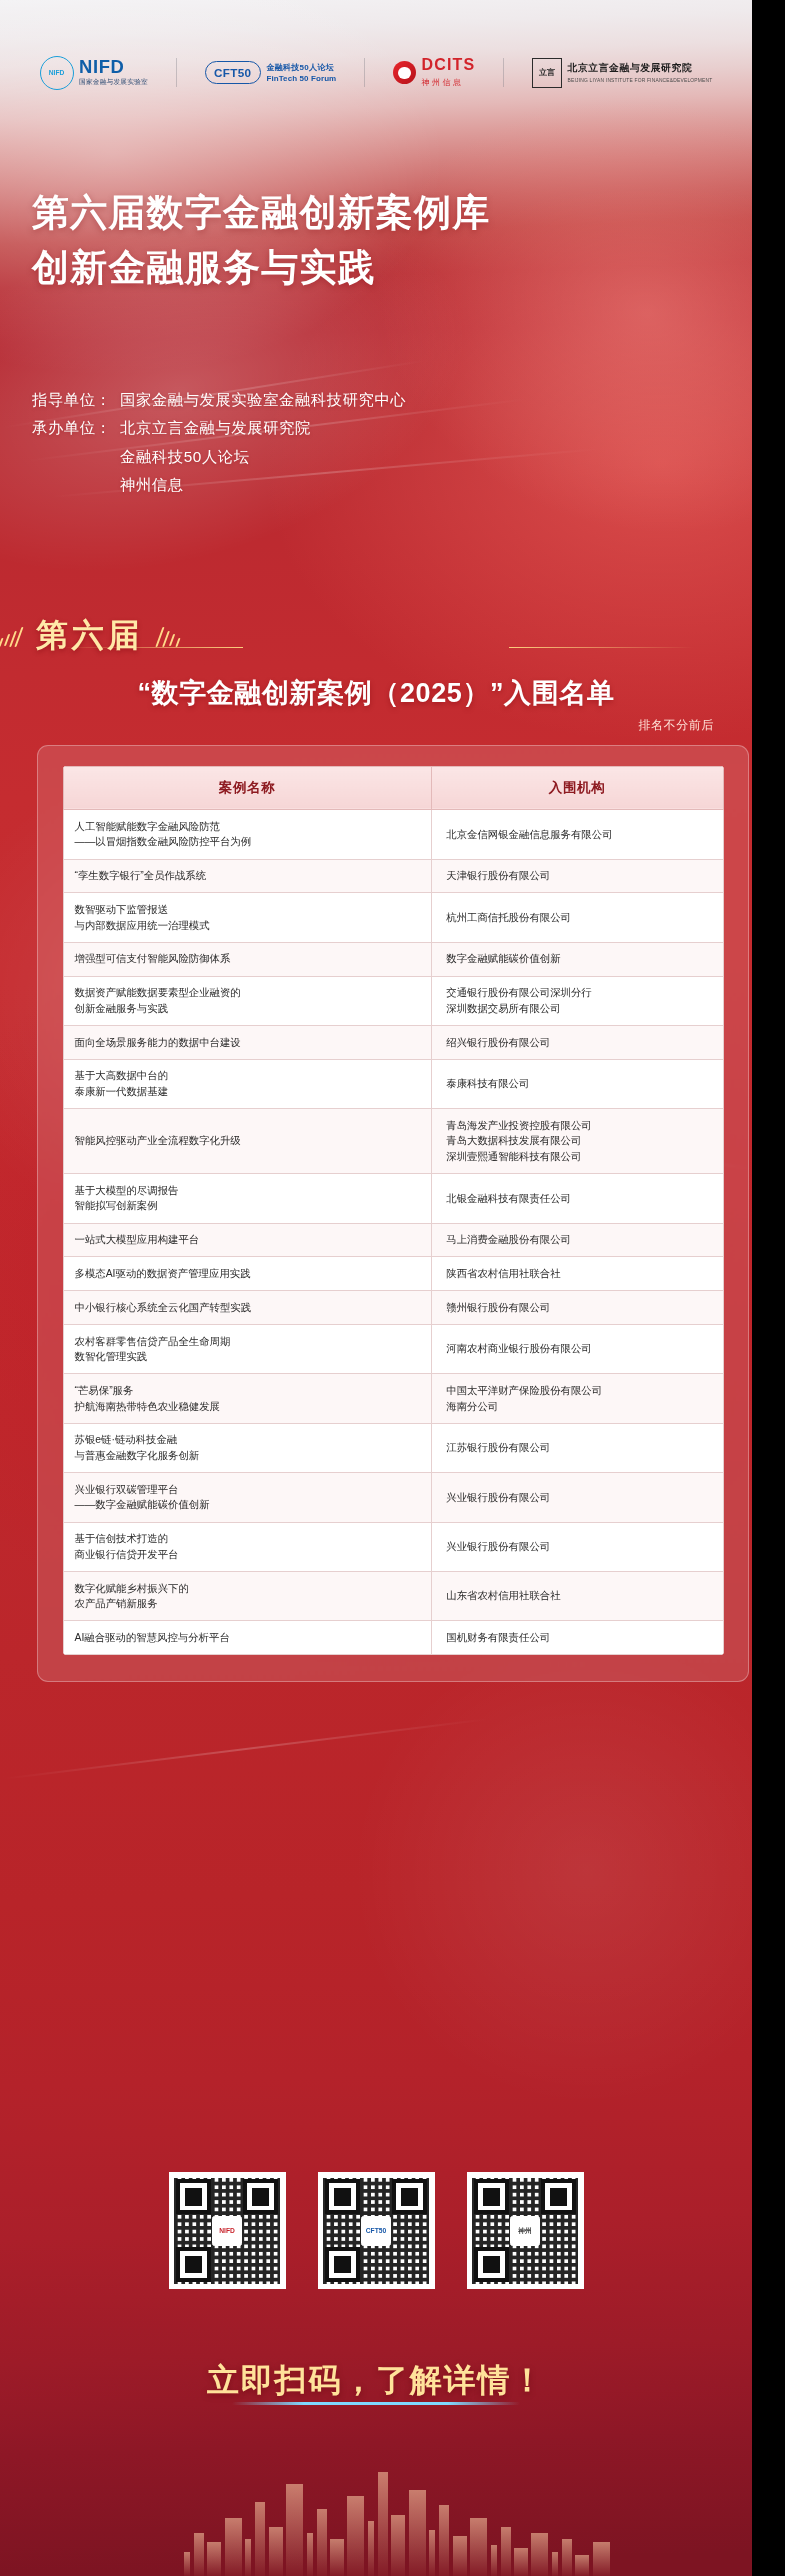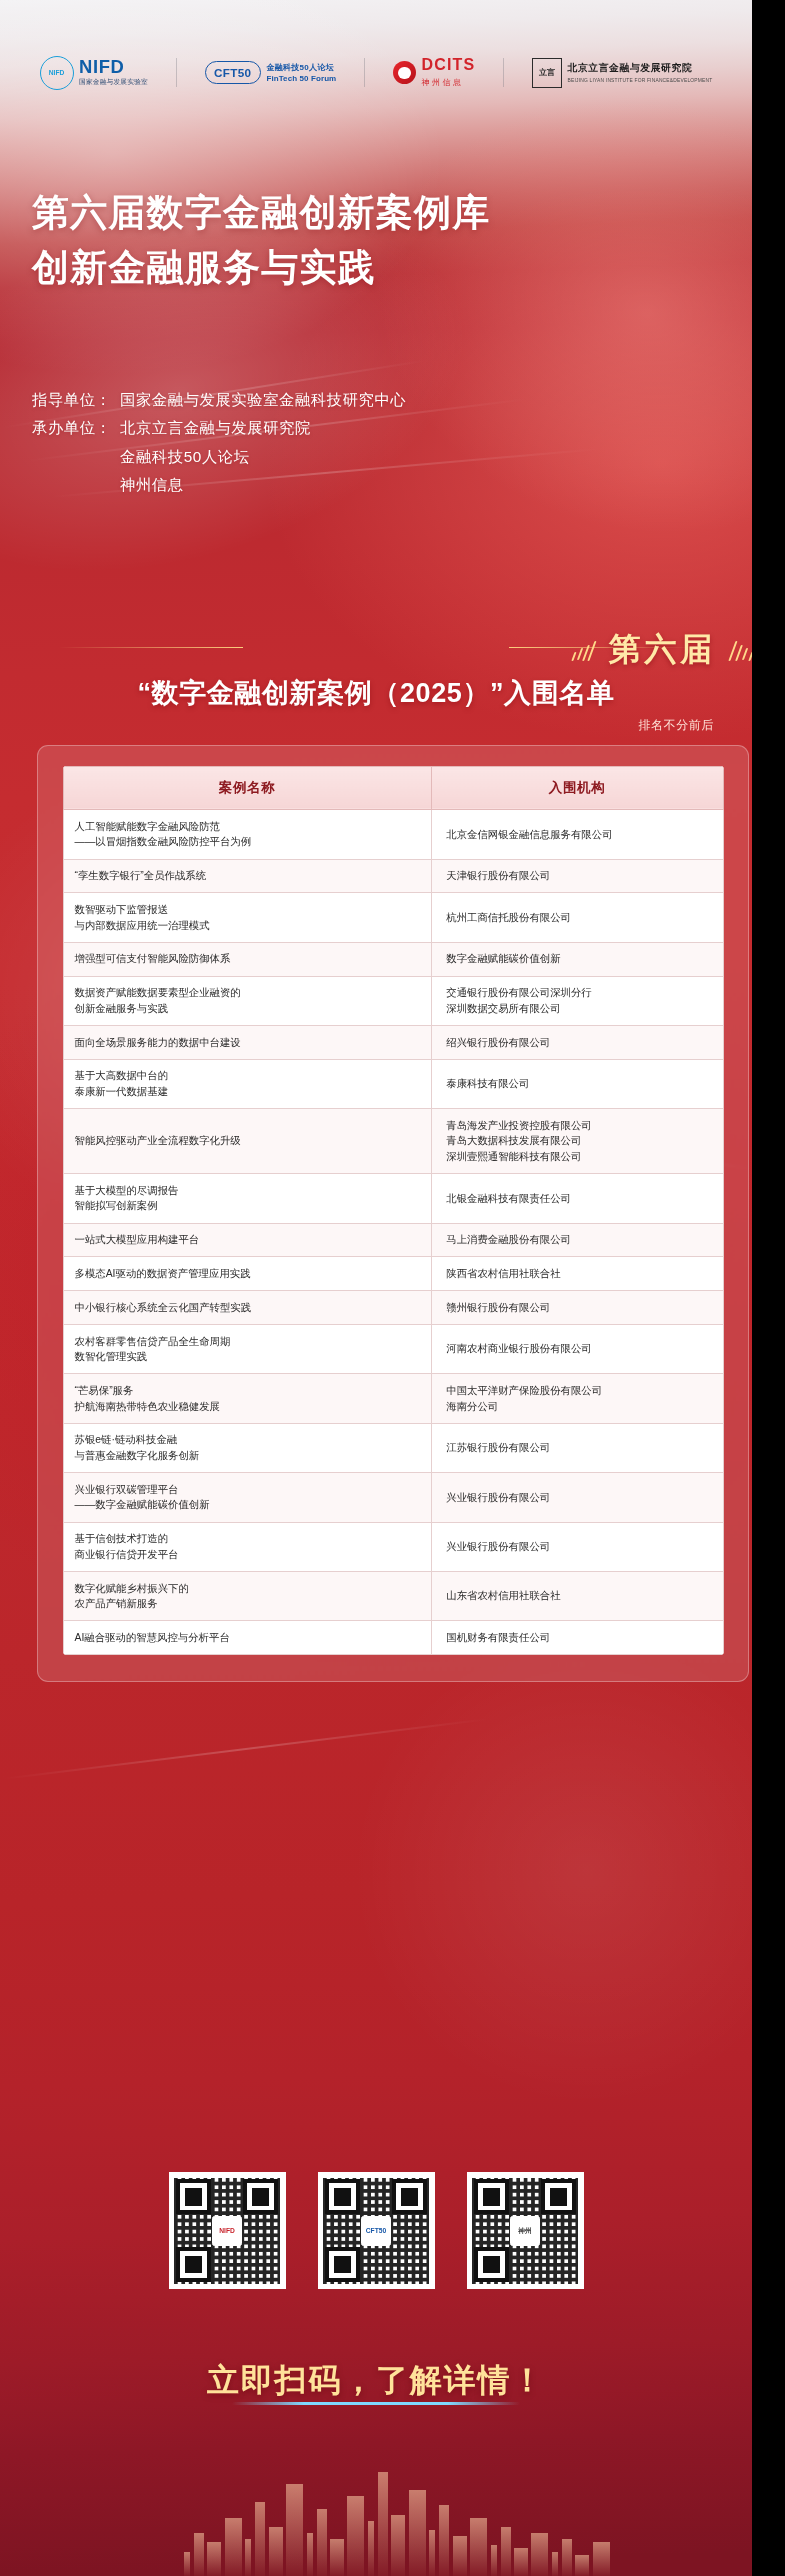--- a/index.html
+++ b/index.html
@@ -164,22 +164,22 @@
     letter-spacing: 0.6px;
     text-shadow: 0 1.2px 3.7px rgba(120,0,10,0.3);
   }
   .credits .row { display: flex; }
   .credits .lbl { white-space: nowrap; }
   .credits .vals { margin-left: 8.6px; }
 
   
   .sec-title-wrap {
     position: absolute;
-    left: 0; right: 0; top: 628px;
-    text-align: right;
+    left: 0; right: 0; top: 614px;
+    text-align: left;
   }
   .sec-badge {
     display: inline-flex;
     align-items: center;
     justify-content: center;
     gap: 16px;
   }
   .tick-left, .tick-right {
     display: flex; gap: 4.3px; align-items: flex-end; height: 21px;
   }

